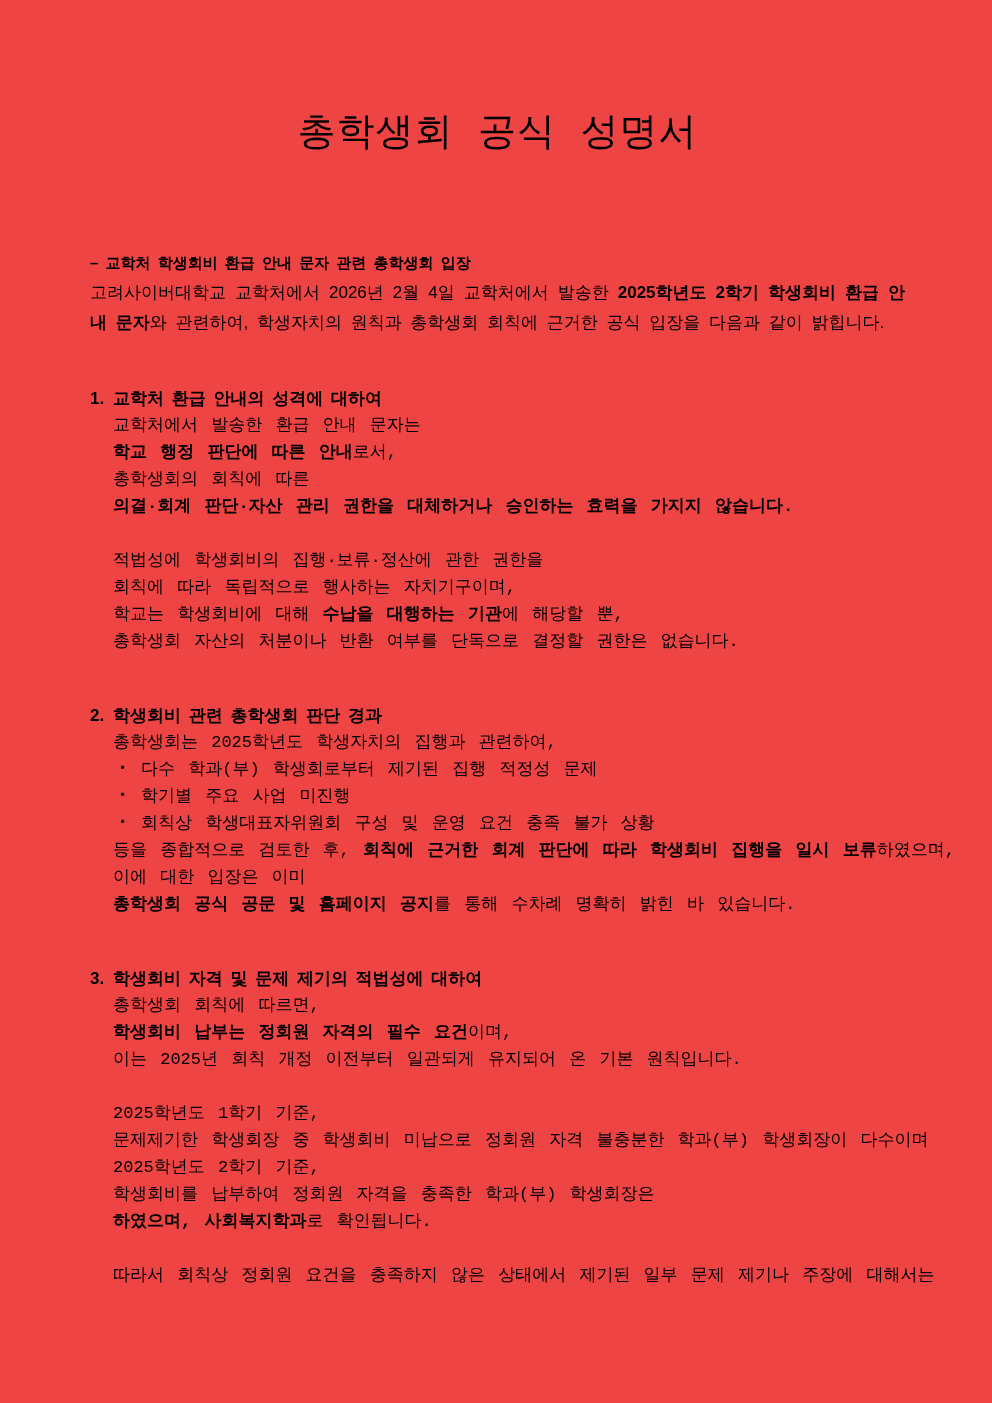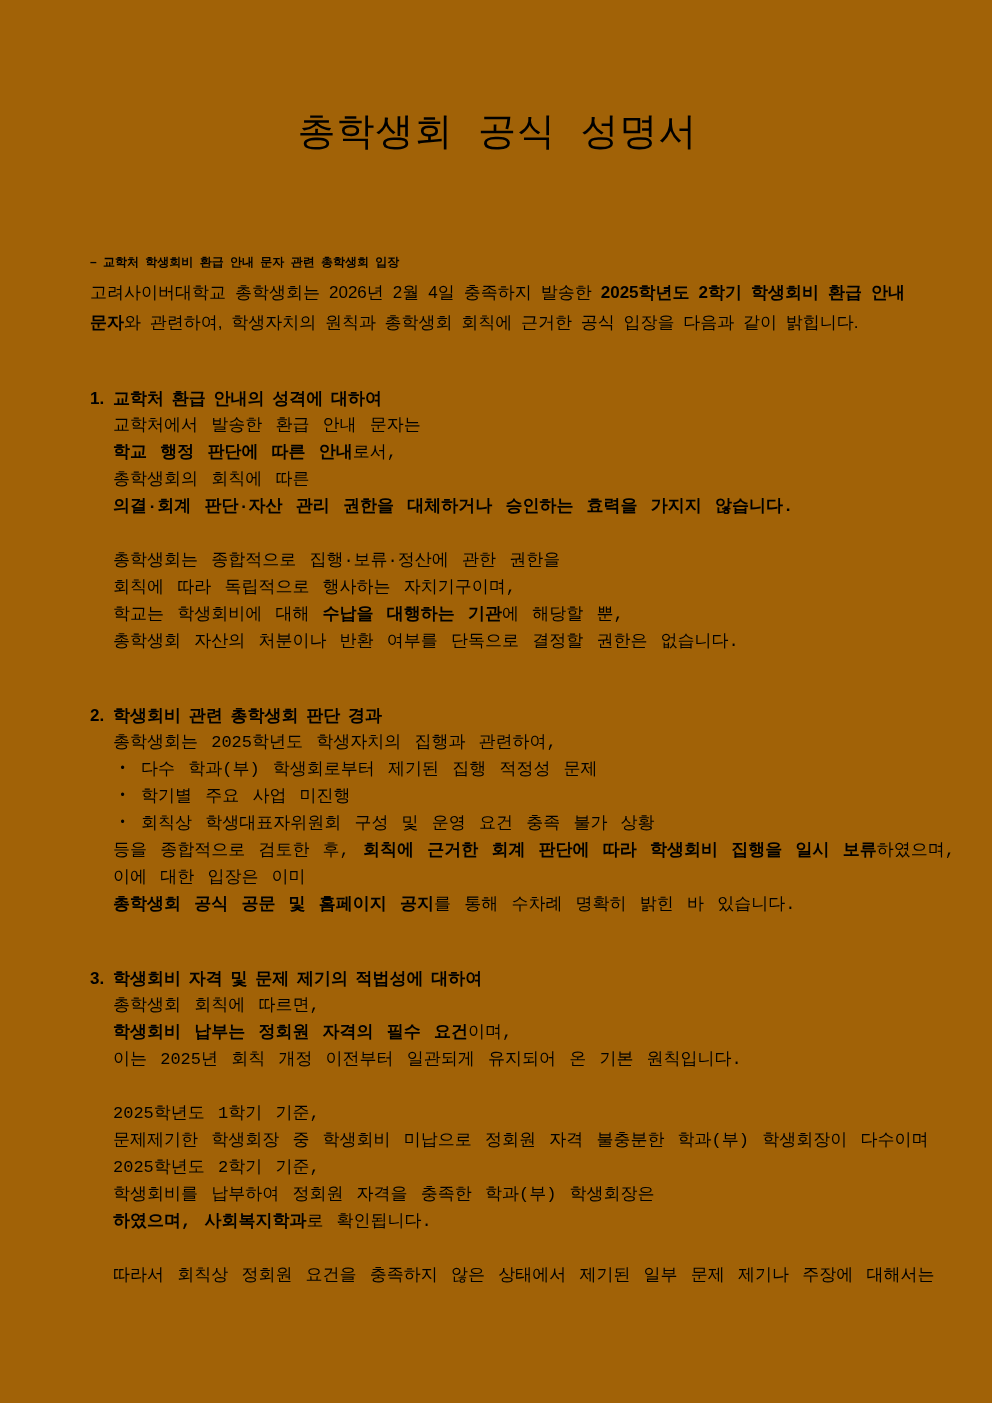--- a/index.html
+++ b/index.html
@@ -1,40 +1,40 @@
 <!DOCTYPE html>
 <html lang="ko"><head>
 <meta charset="utf-8">
 <style>
   html, body { margin: 0; padding: 0; background: #ffffff; }
   .page {
     position: relative;
     width: 992px;
     height: 1403px;
     margin: 0 auto;
-    background: #a16207;
+    background: #ef4444;
     color: #000000;
     font-family: "Liberation Sans", "DejaVu Sans", sans-serif;
     box-sizing: border-box;
     padding: 107px 87px 0 90px;
     overflow: hidden;
   }
   .doc-title {
     margin: 0;
     text-align: center;
     font-size: 38px;
     font-weight: 400;
     line-height: 48px;
     letter-spacing: 1px;
     word-spacing: 13px;
     white-space: nowrap;
   }
   .stmt-heading {
     margin-top: 94px;
-    font-size: 12px;
+    font-size: 15px;
     font-weight: 700;
     line-height: 27px;
     word-spacing: 3px;
   }
   .intro-para {
     margin: 2px 0 0 0;
     font-size: 17px;
     line-height: 30px;
     word-spacing: 4px;
     text-align: justify;
@@ -70,36 +70,36 @@
 </style>
 </head>
 <body>
 
 <div class="page">
 
   <h1 class="doc-title">총학생회 공식 성명서</h1>
 
   <div class="stmt-heading">– 교학처 학생회비 환급 안내 문자 관련 총학생회 입장</div>
 
-  <p class="intro-para"><span>고려사이버대학교 총학생회는 2026년 2월 4일 충족하지 발송한 </span><span class="b">2025학년도 2학기 학생회비 환급 안내 문자</span><span>와 관련하여, 학생자치의 원칙과 총학생회 회칙에 근거한 공식 입장을 다음과 같이 밝힙니다.</span></p>
+  <p class="intro-para"><span>고려사이버대학교 교학처에서 2026년 2월 4일 교학처에서 발송한 </span><span class="b">2025학년도 2학기 학생회비 환급 안내 문자</span><span>와 관련하여, 학생자치의 원칙과 총학생회 회칙에 근거한 공식 입장을 다음과 같이 밝힙니다.</span></p>
 
   <section class="sec">
     <div class="sec-heading">
       <span class="num">1.</span>
       <span>교학처 환급 안내의 성격에 대하여</span>
     </div>
     <div class="sec-body">
       <div class="line"><span>교학처에서 발송한 환급 안내 문자는</span></div>
       <div class="line"><span class="b">학교 행정 판단에 따른 안내</span><span>로서,</span></div>
       <div class="line"><span>총학생회의 회칙에 따른</span></div>
       <div class="line"><span class="b">의결·회계 판단·자산 관리 권한을 대체하거나 승인하는 효력을 가지지 않습니다.</span></div>
 
       <div class="gap"></div>
 
-      <div class="line"><span>총학생회는 종합적으로 집행·보류·정산에 관한 권한을</span></div>
+      <div class="line"><span>적법성에 학생회비의 집행·보류·정산에 관한 권한을</span></div>
       <div class="line"><span>회칙에 따라 독립적으로 행사하는 자치기구이며,</span></div>
       <div class="line"><span>학교는 학생회비에 대해 </span><span class="b">수납을 대행하는 기관</span><span>에 해당할 뿐,</span></div>
       <div class="line"><span>총학생회 자산의 처분이나 반환 여부를 단독으로 결정할 권한은 없습니다.</span></div>
     </div>
   </section>
 
   <section class="sec">
     <div class="sec-heading">
       <span class="num">2.</span>
       <span>학생회비 관련 총학생회 판단 경과</span>

